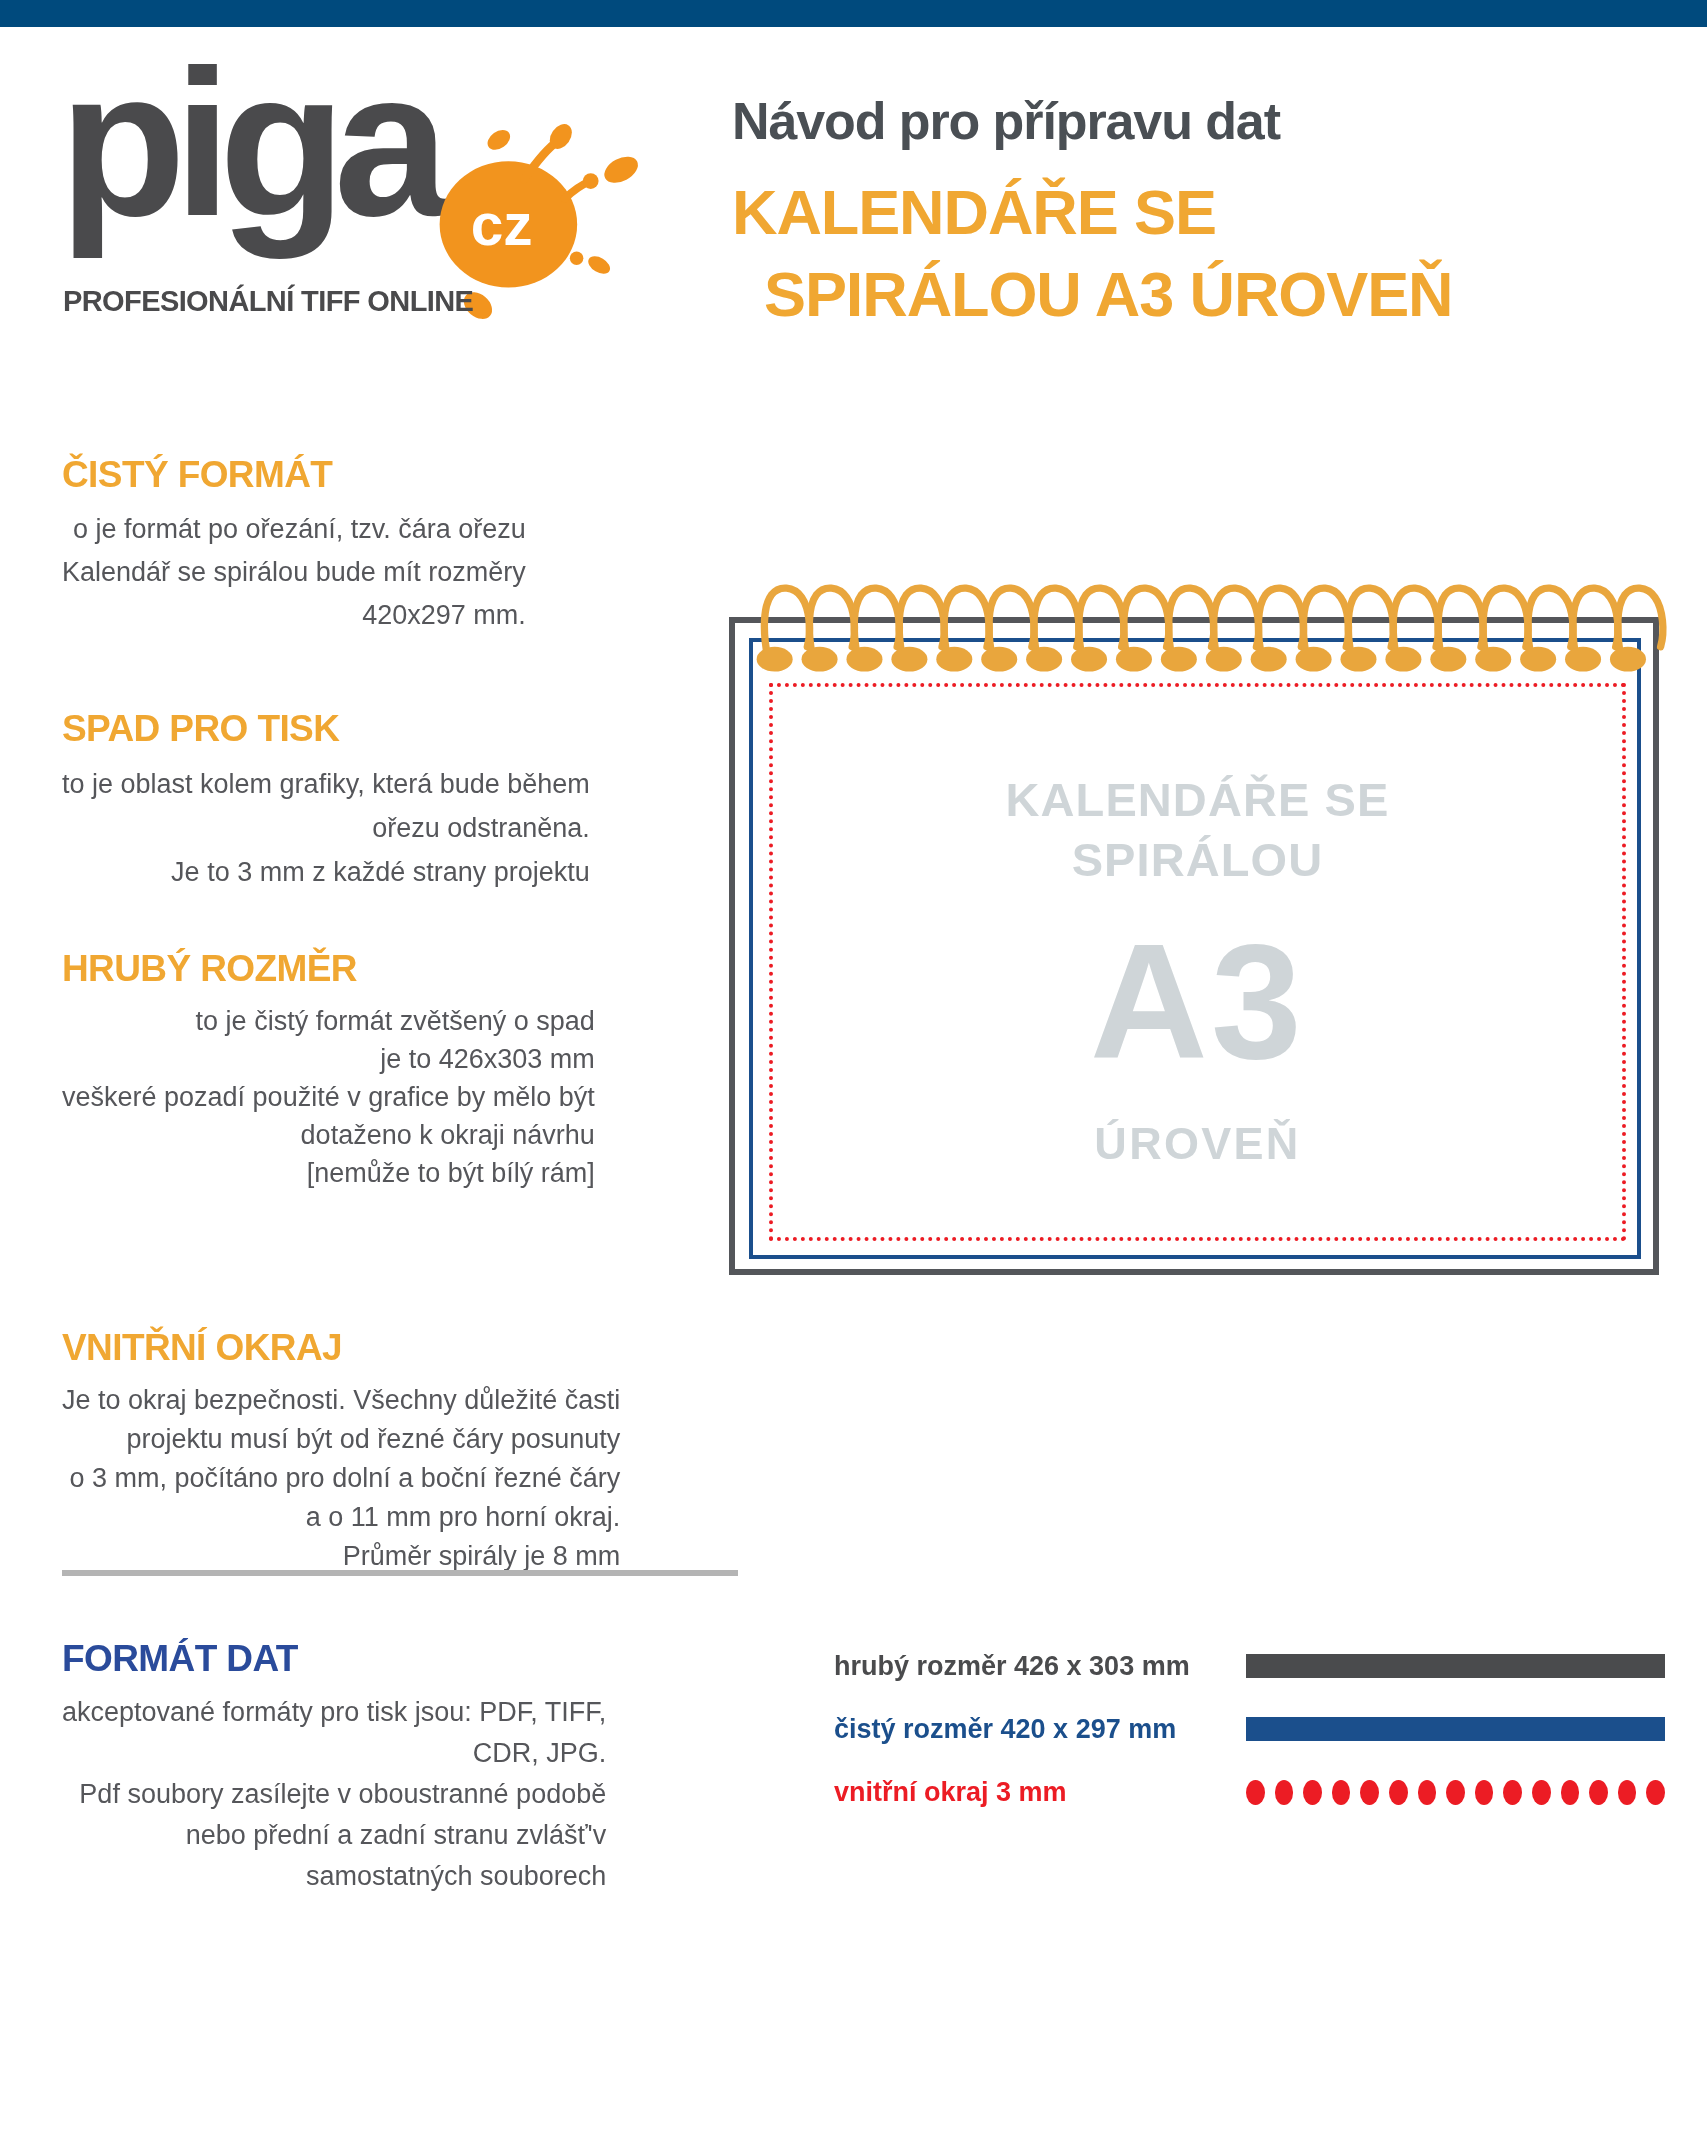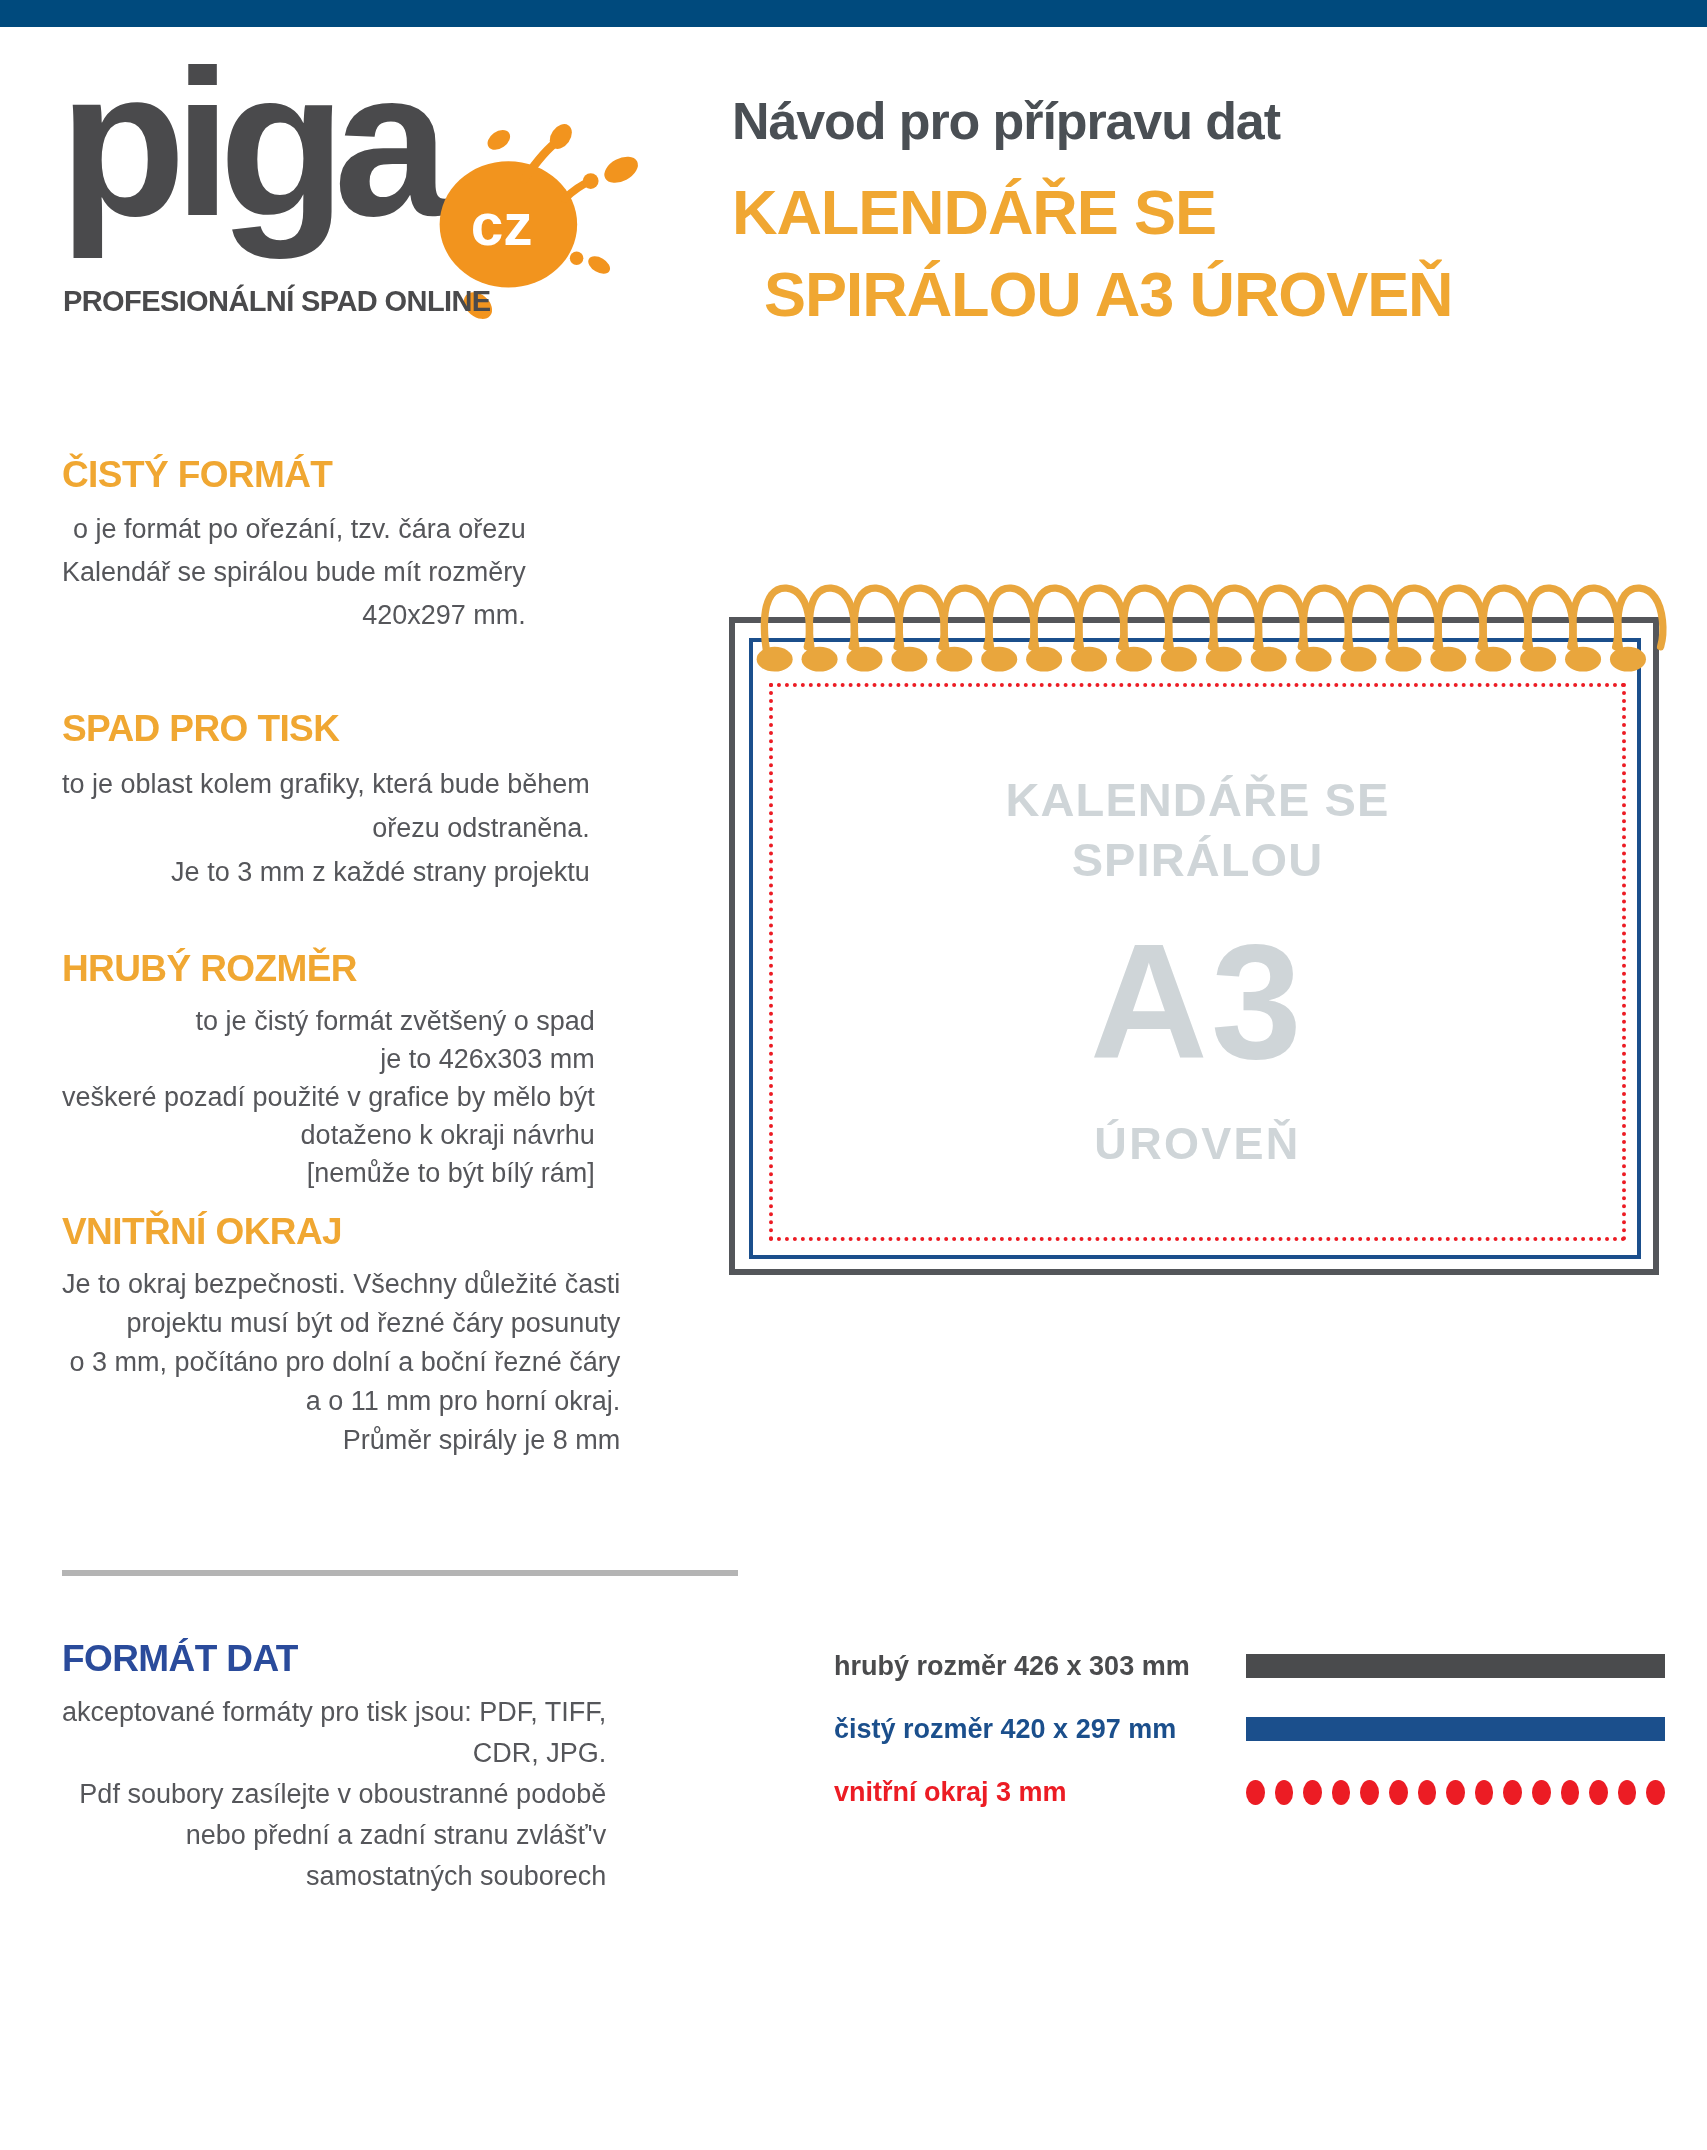--- a/index.html
+++ b/index.html
@@ -26,21 +26,21 @@
                letter-spacing:-1.1px;color:#F0A732;white-space:nowrap;margin-left:32px;}
 
   
   .section{position:absolute;left:62px;white-space:nowrap;}
   .section h2{margin:0 0 14.6px 0;font-size:37px;line-height:1;font-weight:bold;
               color:#F0A732;letter-spacing:-0.6px;}
   .section .bl{font-size:27px;color:#55565A;text-align:right;}
   .s1{top:456px}  .s1 .bl{line-height:43px}
   .s2{top:710px} .s2 .bl{line-height:44px}
   .s3{top:950px} .s3 .bl{line-height:38px}
-  .s4{top:1213px} .s4 .bl{line-height:39px}
+  .s4{top:1329px} .s4 .bl{line-height:39px}
   .divider{position:absolute;left:62px;top:1570px;width:676px;height:5.6px;background:#B4B4B4;}
   .fd{top:1640px} .fd h2{color:#2A4B9B} .fd .bl{line-height:41px}
 
   
   .cal-gray{position:absolute;left:729px;top:617px;width:930px;height:658px;
             border:6.2px solid #54565A;box-sizing:border-box;background:#ffffff;}
   .cal-blue{position:absolute;left:749px;top:638px;width:892px;height:621px;
             border:4px solid #1B4F8C;box-sizing:border-box;}
   .cal-red{position:absolute;left:769px;top:683px;width:857px;height:558px;
            border:4px dotted #EC1C24;box-sizing:border-box;}
@@ -82,21 +82,21 @@
       <ellipse cx="225" cy="162" rx="17" ry="24" transform="rotate(35 225 162)"></ellipse>
       <path d="M 232,272 Q 256,250 274,243" stroke="#F2941E" stroke-width="14" fill="none" stroke-linecap="round"></path>
       <circle cx="278" cy="241" r="14"></circle>
       <ellipse cx="332" cy="221" rx="32" ry="20" transform="rotate(-28 332 221)"></ellipse>
       <circle cx="253" cy="378" r="12"></circle>
       <ellipse cx="293" cy="390" rx="21" ry="13" transform="rotate(30 293 390)"></ellipse>
       <ellipse cx="78" cy="462" rx="28" ry="20" transform="rotate(40 78 462)"></ellipse>
     </g>
     <text x="120" y="354" text-anchor="middle">cz</text>
   </svg>
-  <div class="logo-tagline">PROFESIONÁLNÍ SPAD ONLINE</div>
+  <div class="logo-tagline">PROFESIONÁLNÍ TIFF ONLINE</div>
 
   <div class="header-title">Návod pro přípravu dat</div>
   <div class="header-sub1">KALENDÁŘE SE</div>
   <div class="header-sub2">SPIRÁLOU A3 ÚROVEŇ</div>
 
   <div class="section s1">
     <h2>ČISTÝ FORMÁT</h2>
     <div class="bl">o je formát po ořezání, tzv. čára ořezu</div>
     <div class="bl">Kalendář se spirálou bude mít rozměry</div>
     <div class="bl">420x297 mm.</div>

